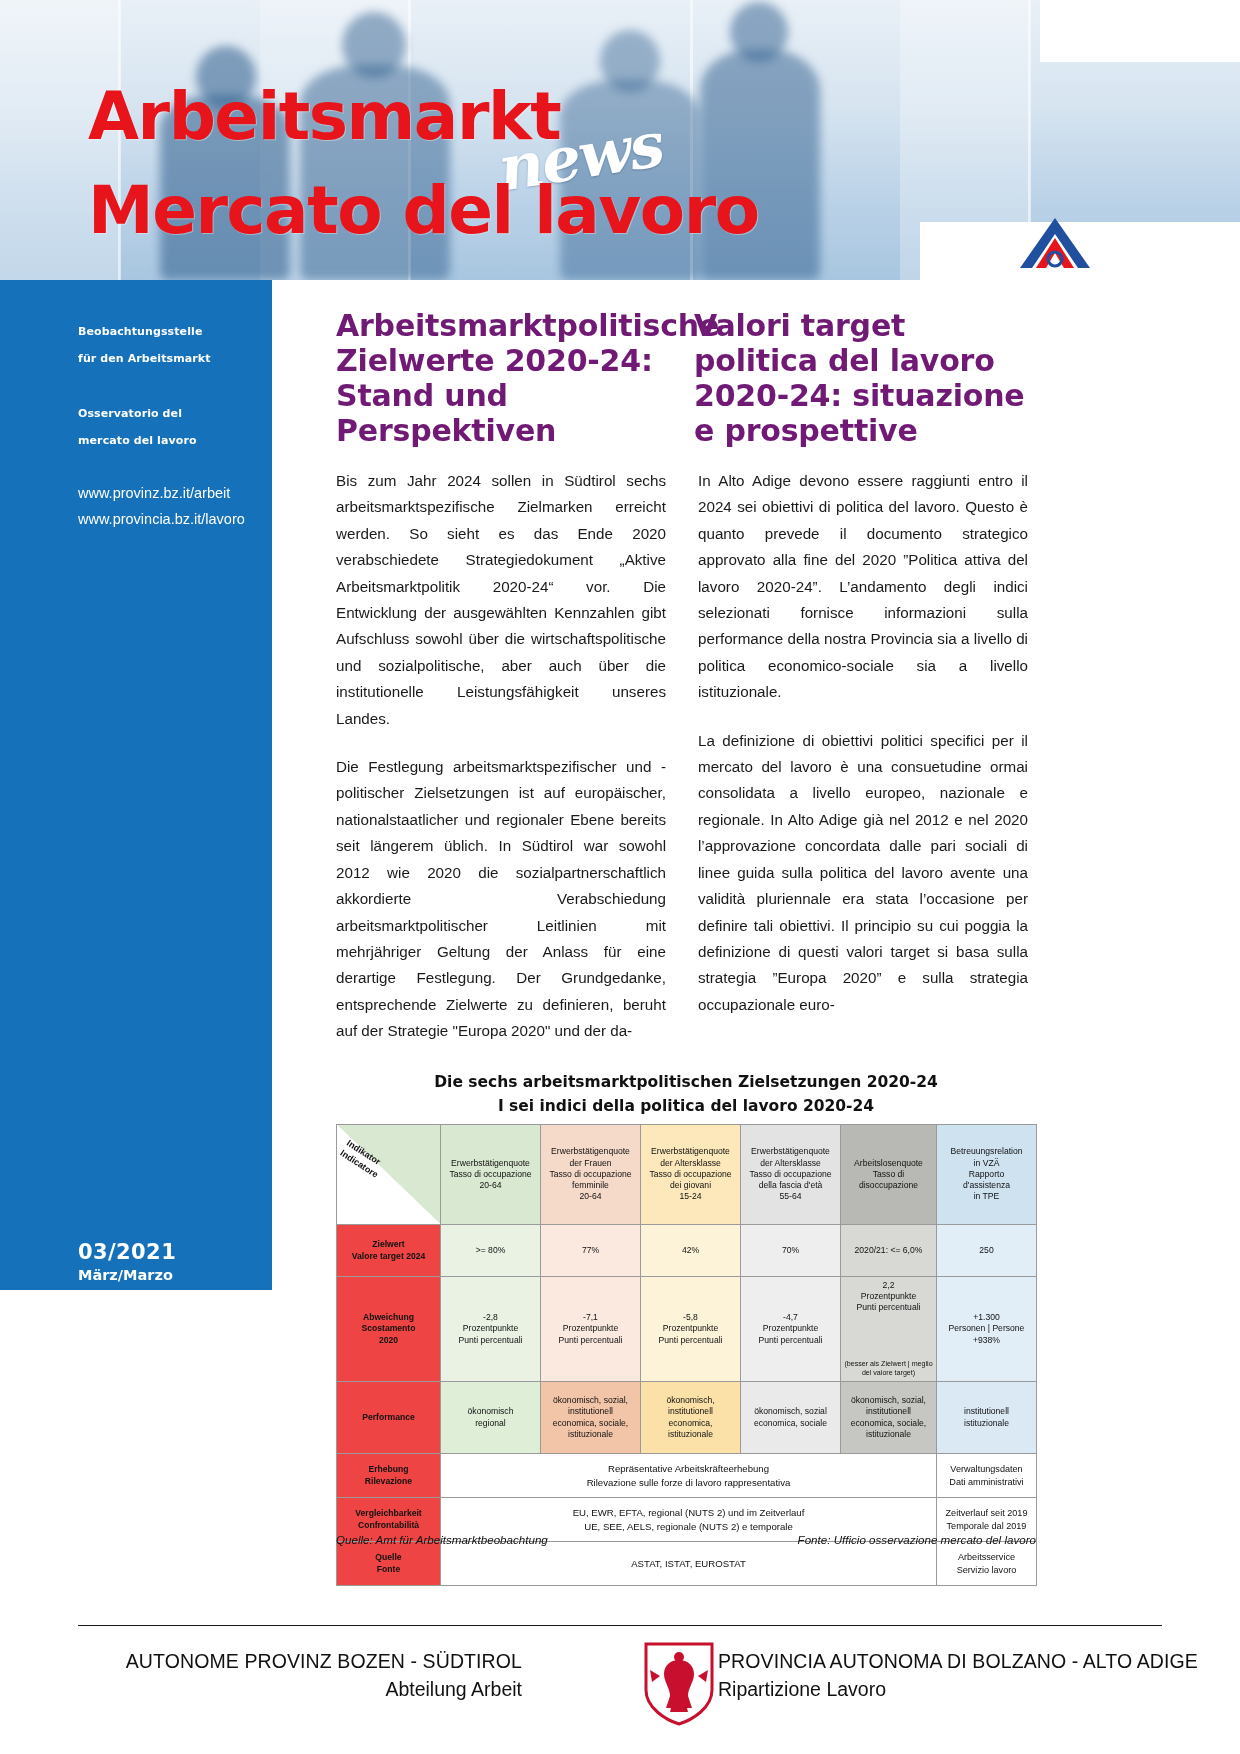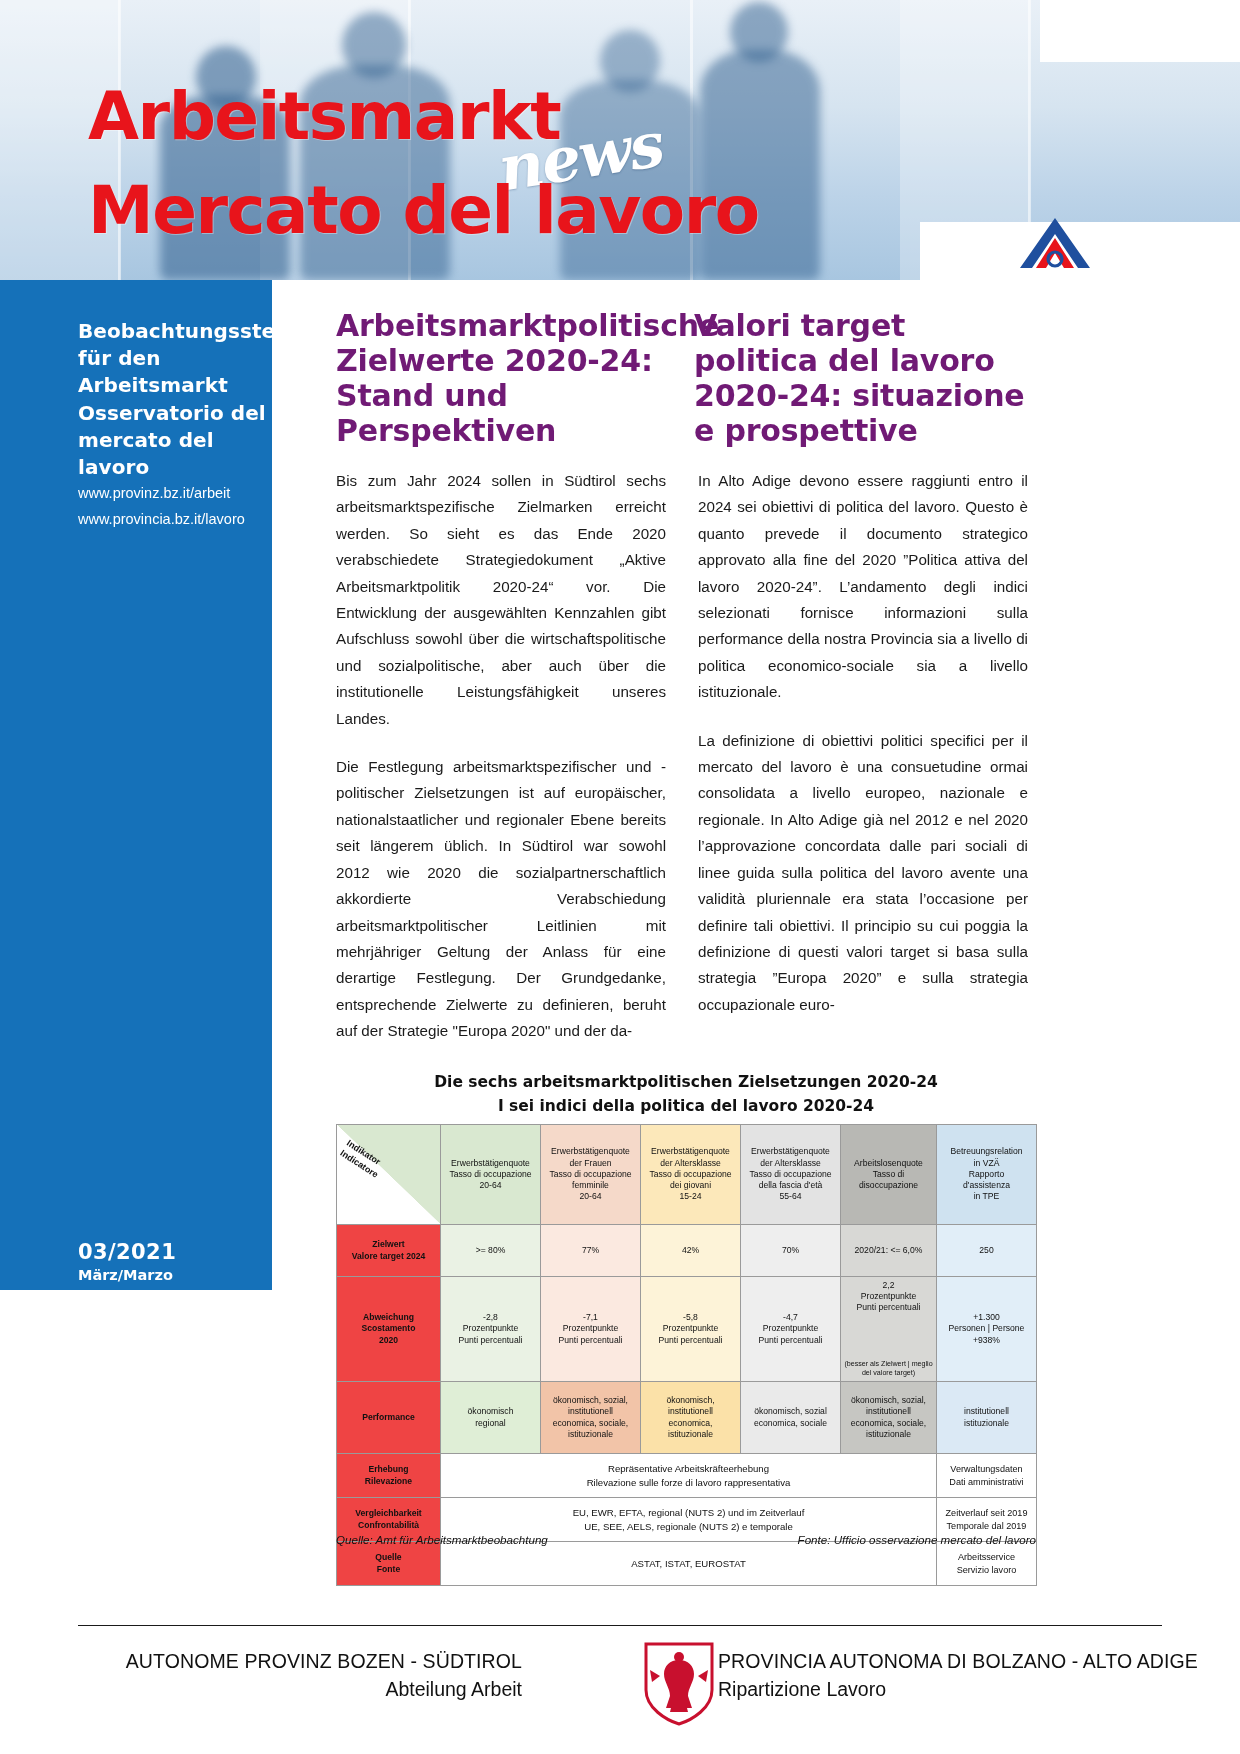--- a/index.html
+++ b/index.html
@@ -72,21 +72,21 @@
   }
 
   
   .sidebar {
     position: absolute; left: 0; top: 280px; width: 272px; height: 1010px;
     background: #1571b9;
   }
   .sb-block { position: absolute; left: 78px; color: #fff; }
   .sb-bold {
     font-family: "DejaVu Sans", sans-serif;
-    font-weight: bold; font-size: 20px; line-height: 27px;
+    font-weight: bold; font-size: 11px; line-height: 27px;
     letter-spacing: 0.1px;
   }
   .sb-url {
     font-family: "Liberation Sans", sans-serif;
     font-size: 14.5px; line-height: 26px;
   }
   .sb-date {
     position: absolute; left: 78px; top: 960px; color: #fff;
     font-family: "DejaVu Sans", sans-serif; font-weight: bold;
   }

